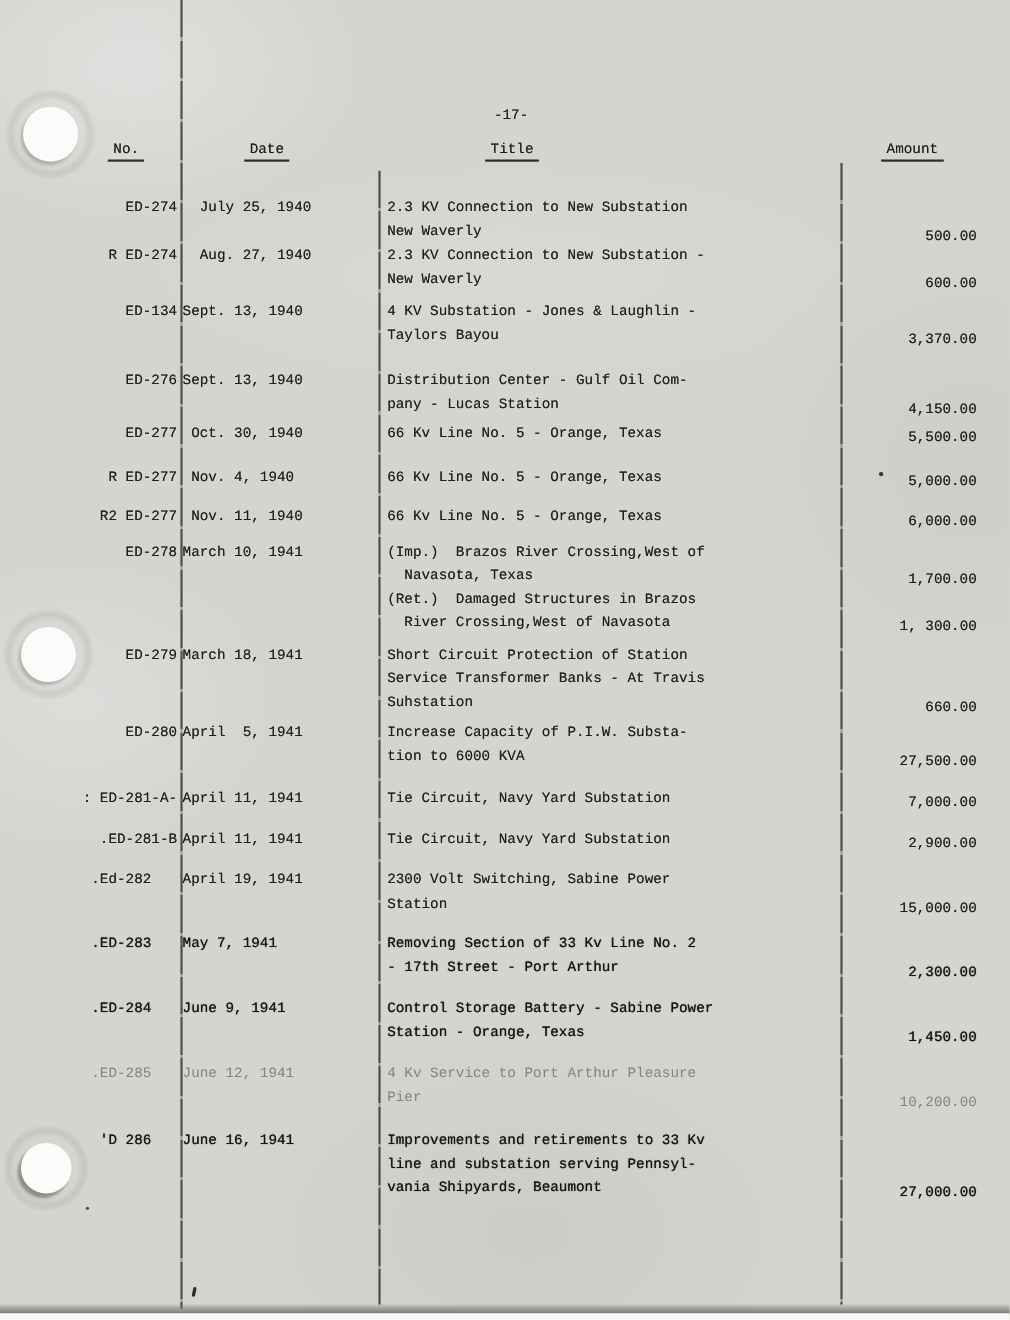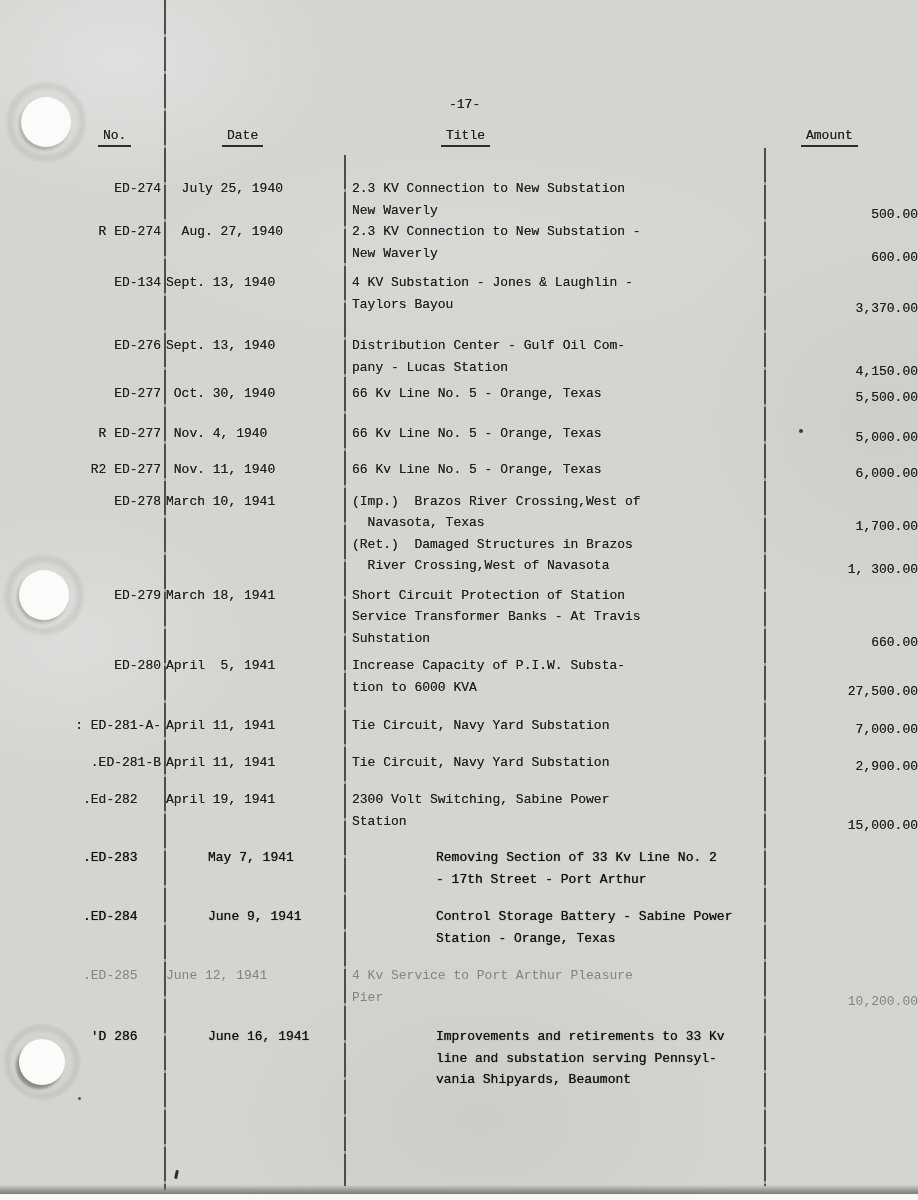--- a/index.html
+++ b/index.html
@@ -33,42 +33,42 @@
   .hdr-title{left:441px;}
   .hdr-amount{left:801px;}
 
   .rows{position:absolute;left:0;top:172px;width:726px;z-index:2;}
   .row{display:grid;grid-template-columns:163px 182px 420px 153px;align-items:start;}
   .line{height:21.5px;line-height:21.5px;white-space:pre;}
   .cell{overflow:visible;}
   .cell.no{text-align:right;padding-right:2px;white-space:pre;line-height:21.5px;}
   .cell.date{padding-left:3px;white-space:pre;line-height:21.5px;}
   .cell.title{padding-left:7px;}
-  .cell.amount{text-align:right;position:relative;top:4px;}
+  .cell.amount{text-align:right;padding-right:30px;position:relative;top:4px;}
 
   .row:nth-child(1){margin-top:6px;}
   .row:nth-child(2){}
   .row:nth-child(3){margin-top:8px;}
   .row:nth-child(4){margin-top:20px;}
   .row:nth-child(5){margin-top:5px;}
   .row:nth-child(6){margin-top:18px;}
   .row:nth-child(7){margin-top:15px;}
   .row:nth-child(8){margin-top:10px;}
   .row:nth-child(9){margin-top:8px;}
   .row:nth-child(10){margin-top:6px;}
   .row:nth-child(11){margin-top:17px;}
   .row:nth-child(12){margin-top:15px;}
   .row:nth-child(13){margin-top:16px;}
   .row:nth-child(14){margin-top:15px;}
   .row:nth-child(15){margin-top:16px;}
   .row:nth-child(16){margin-top:16px;}
   .row:nth-child(17){margin-top:18px;}
 
   .row.faint{color:#85837f;text-shadow:none;}
-  .row.heavy{color:#141311;text-shadow:0 0 0.8px rgba(20,19,17,0.9);gap:42px;}
+  .row.heavy{color:#141311;text-shadow:0 0 0.8px rgba(20,19,17,0.9);}
 
   .hole{position:absolute;border-radius:50%;background:#fbfbf9;z-index:5;}
   .hole::before{content:"";position:absolute;inset:-16px;border-radius:50%;
     background:radial-gradient(circle, rgba(0,0,0,0) 52%, rgba(125,122,117,0.16) 62%, rgba(0,0,0,0) 74%);}
   .hole-1{left:21px;top:97px;width:50px;height:50px;box-shadow:-2px 3px 3px rgba(100,97,92,0.35);}
   .hole-2{left:19px;top:570px;width:50px;height:50px;box-shadow:-2px 3px 3px rgba(100,97,92,0.35);}
   .hole-3{left:19px;top:1039px;width:46px;height:46px;box-shadow:-3px 4px 3px rgba(70,68,64,0.5);}
 
   .bottom-shadow{position:absolute;left:0;top:1185px;width:918px;height:9px;z-index:4;
     background:linear-gradient(180deg, rgba(120,118,114,0) 0%, rgba(130,128,123,0.55) 45%, rgba(110,108,103,0.85) 100%);}

